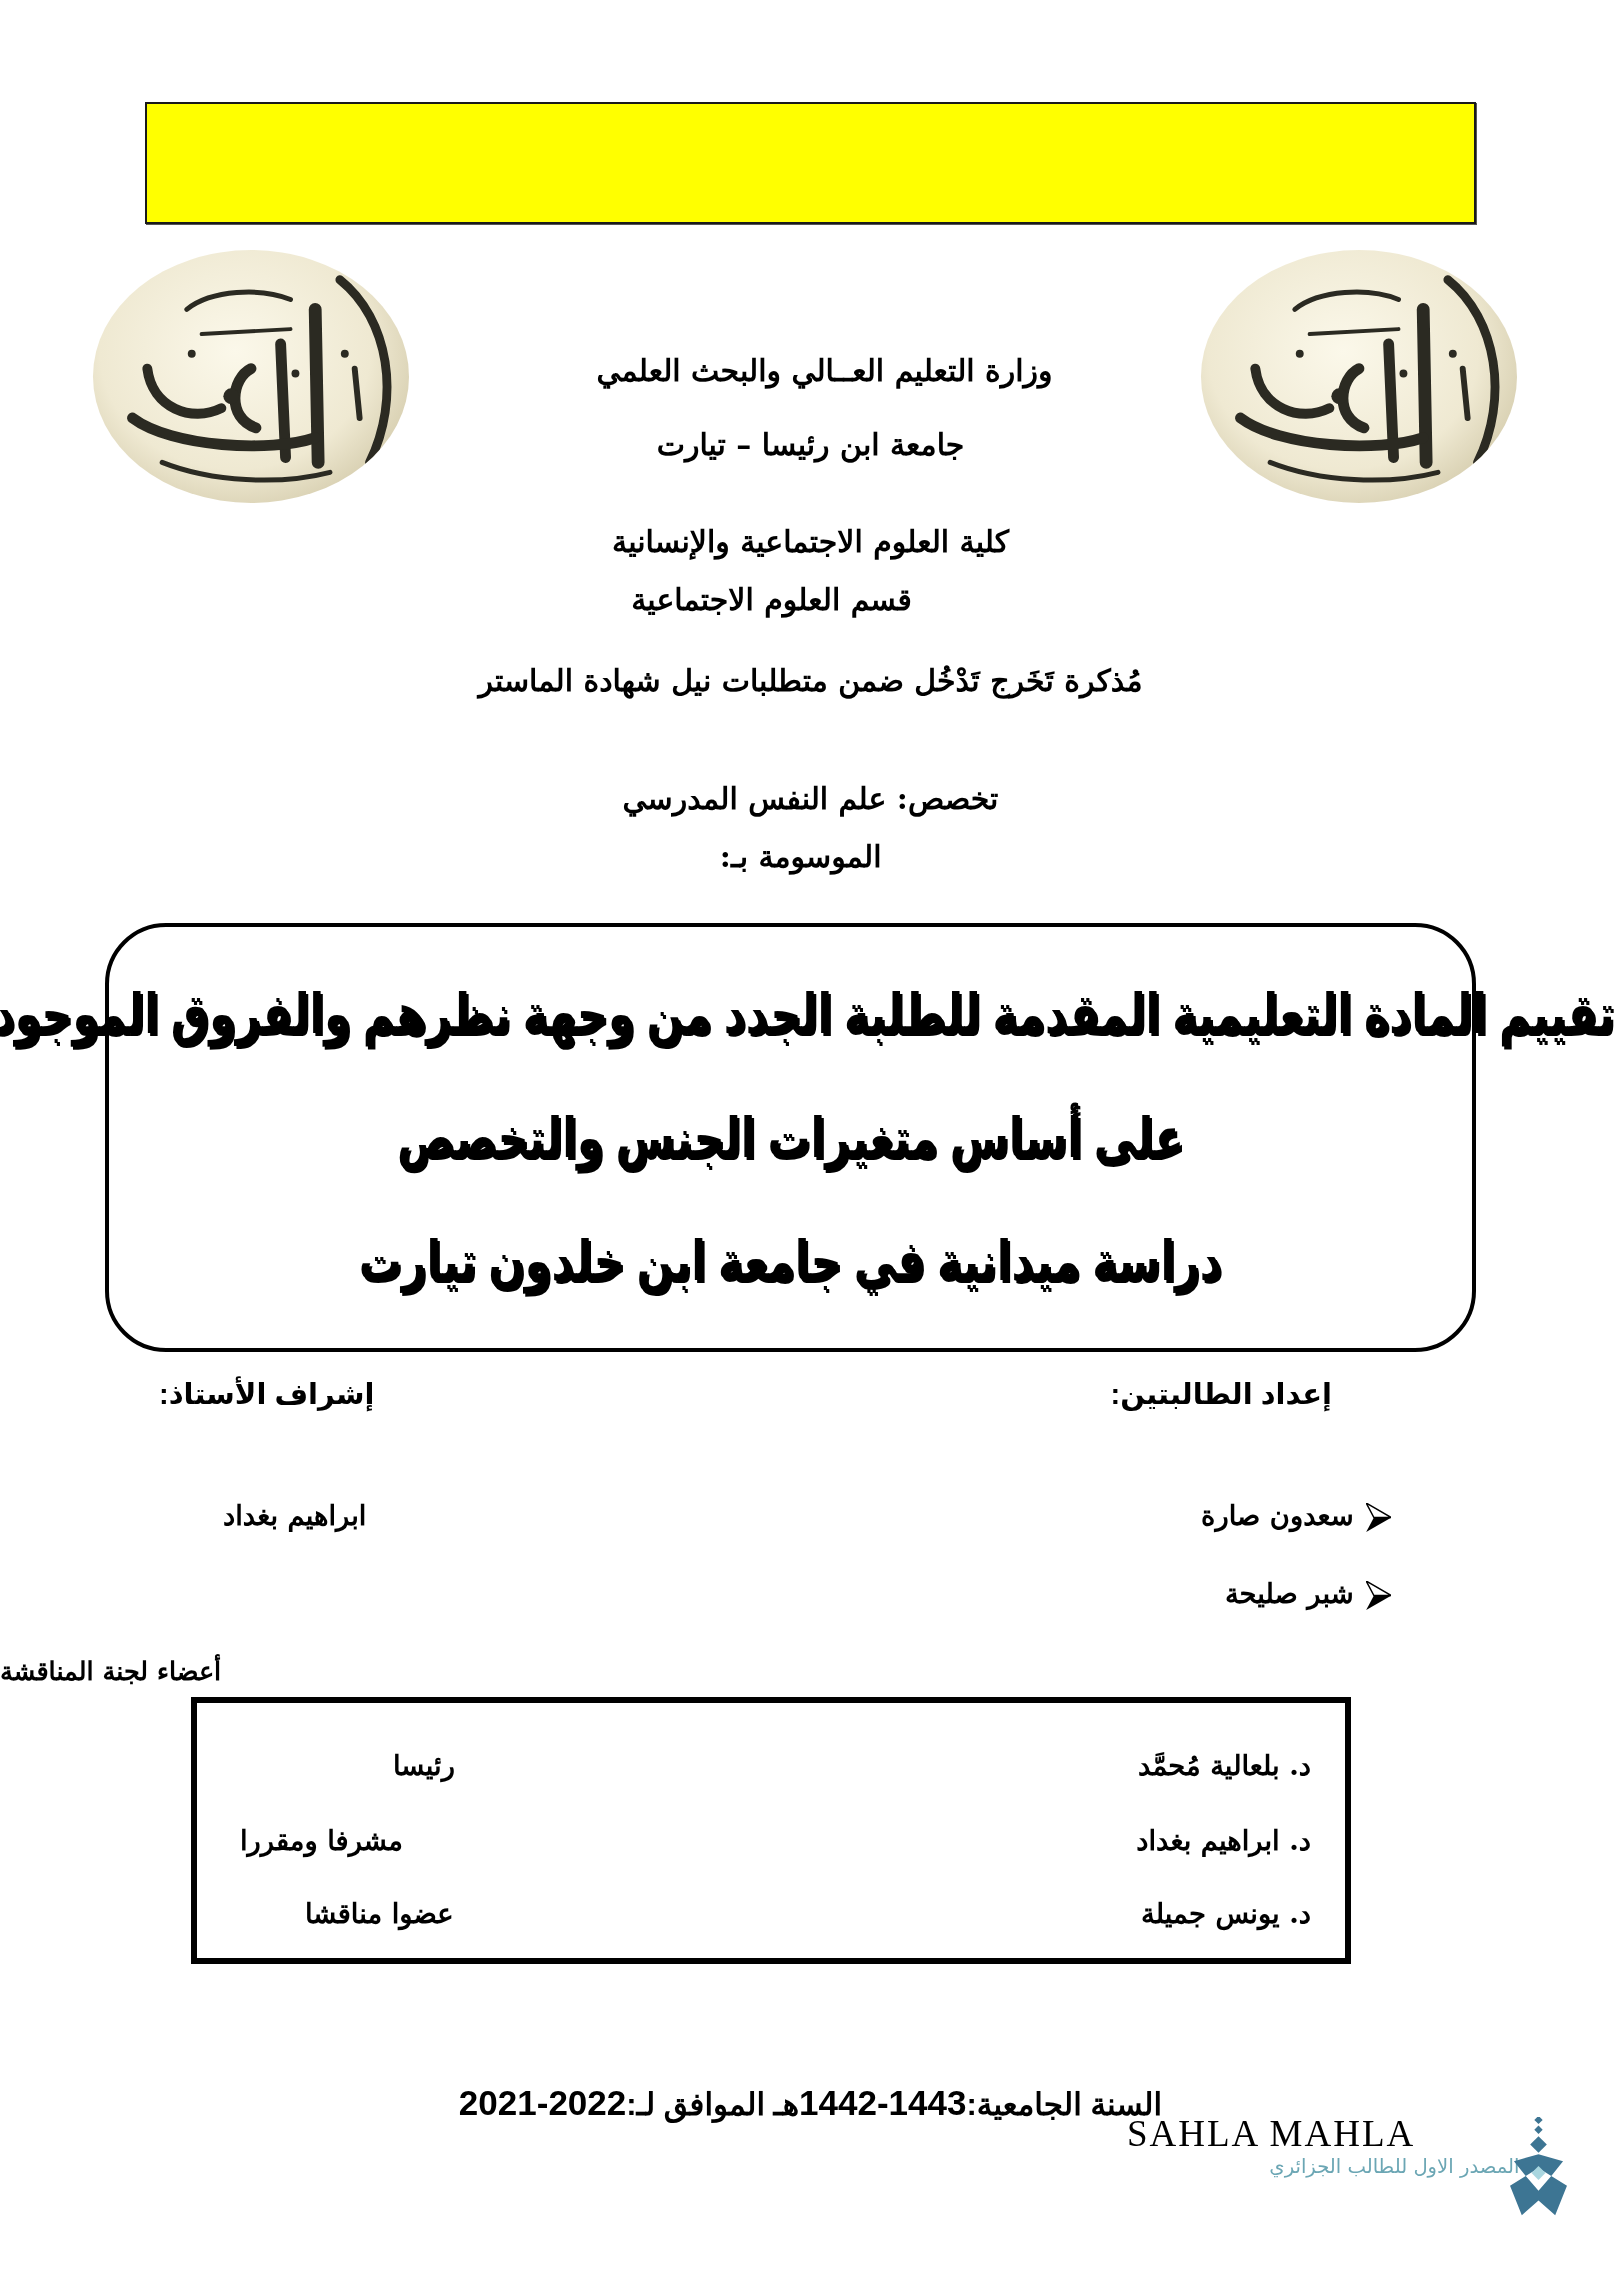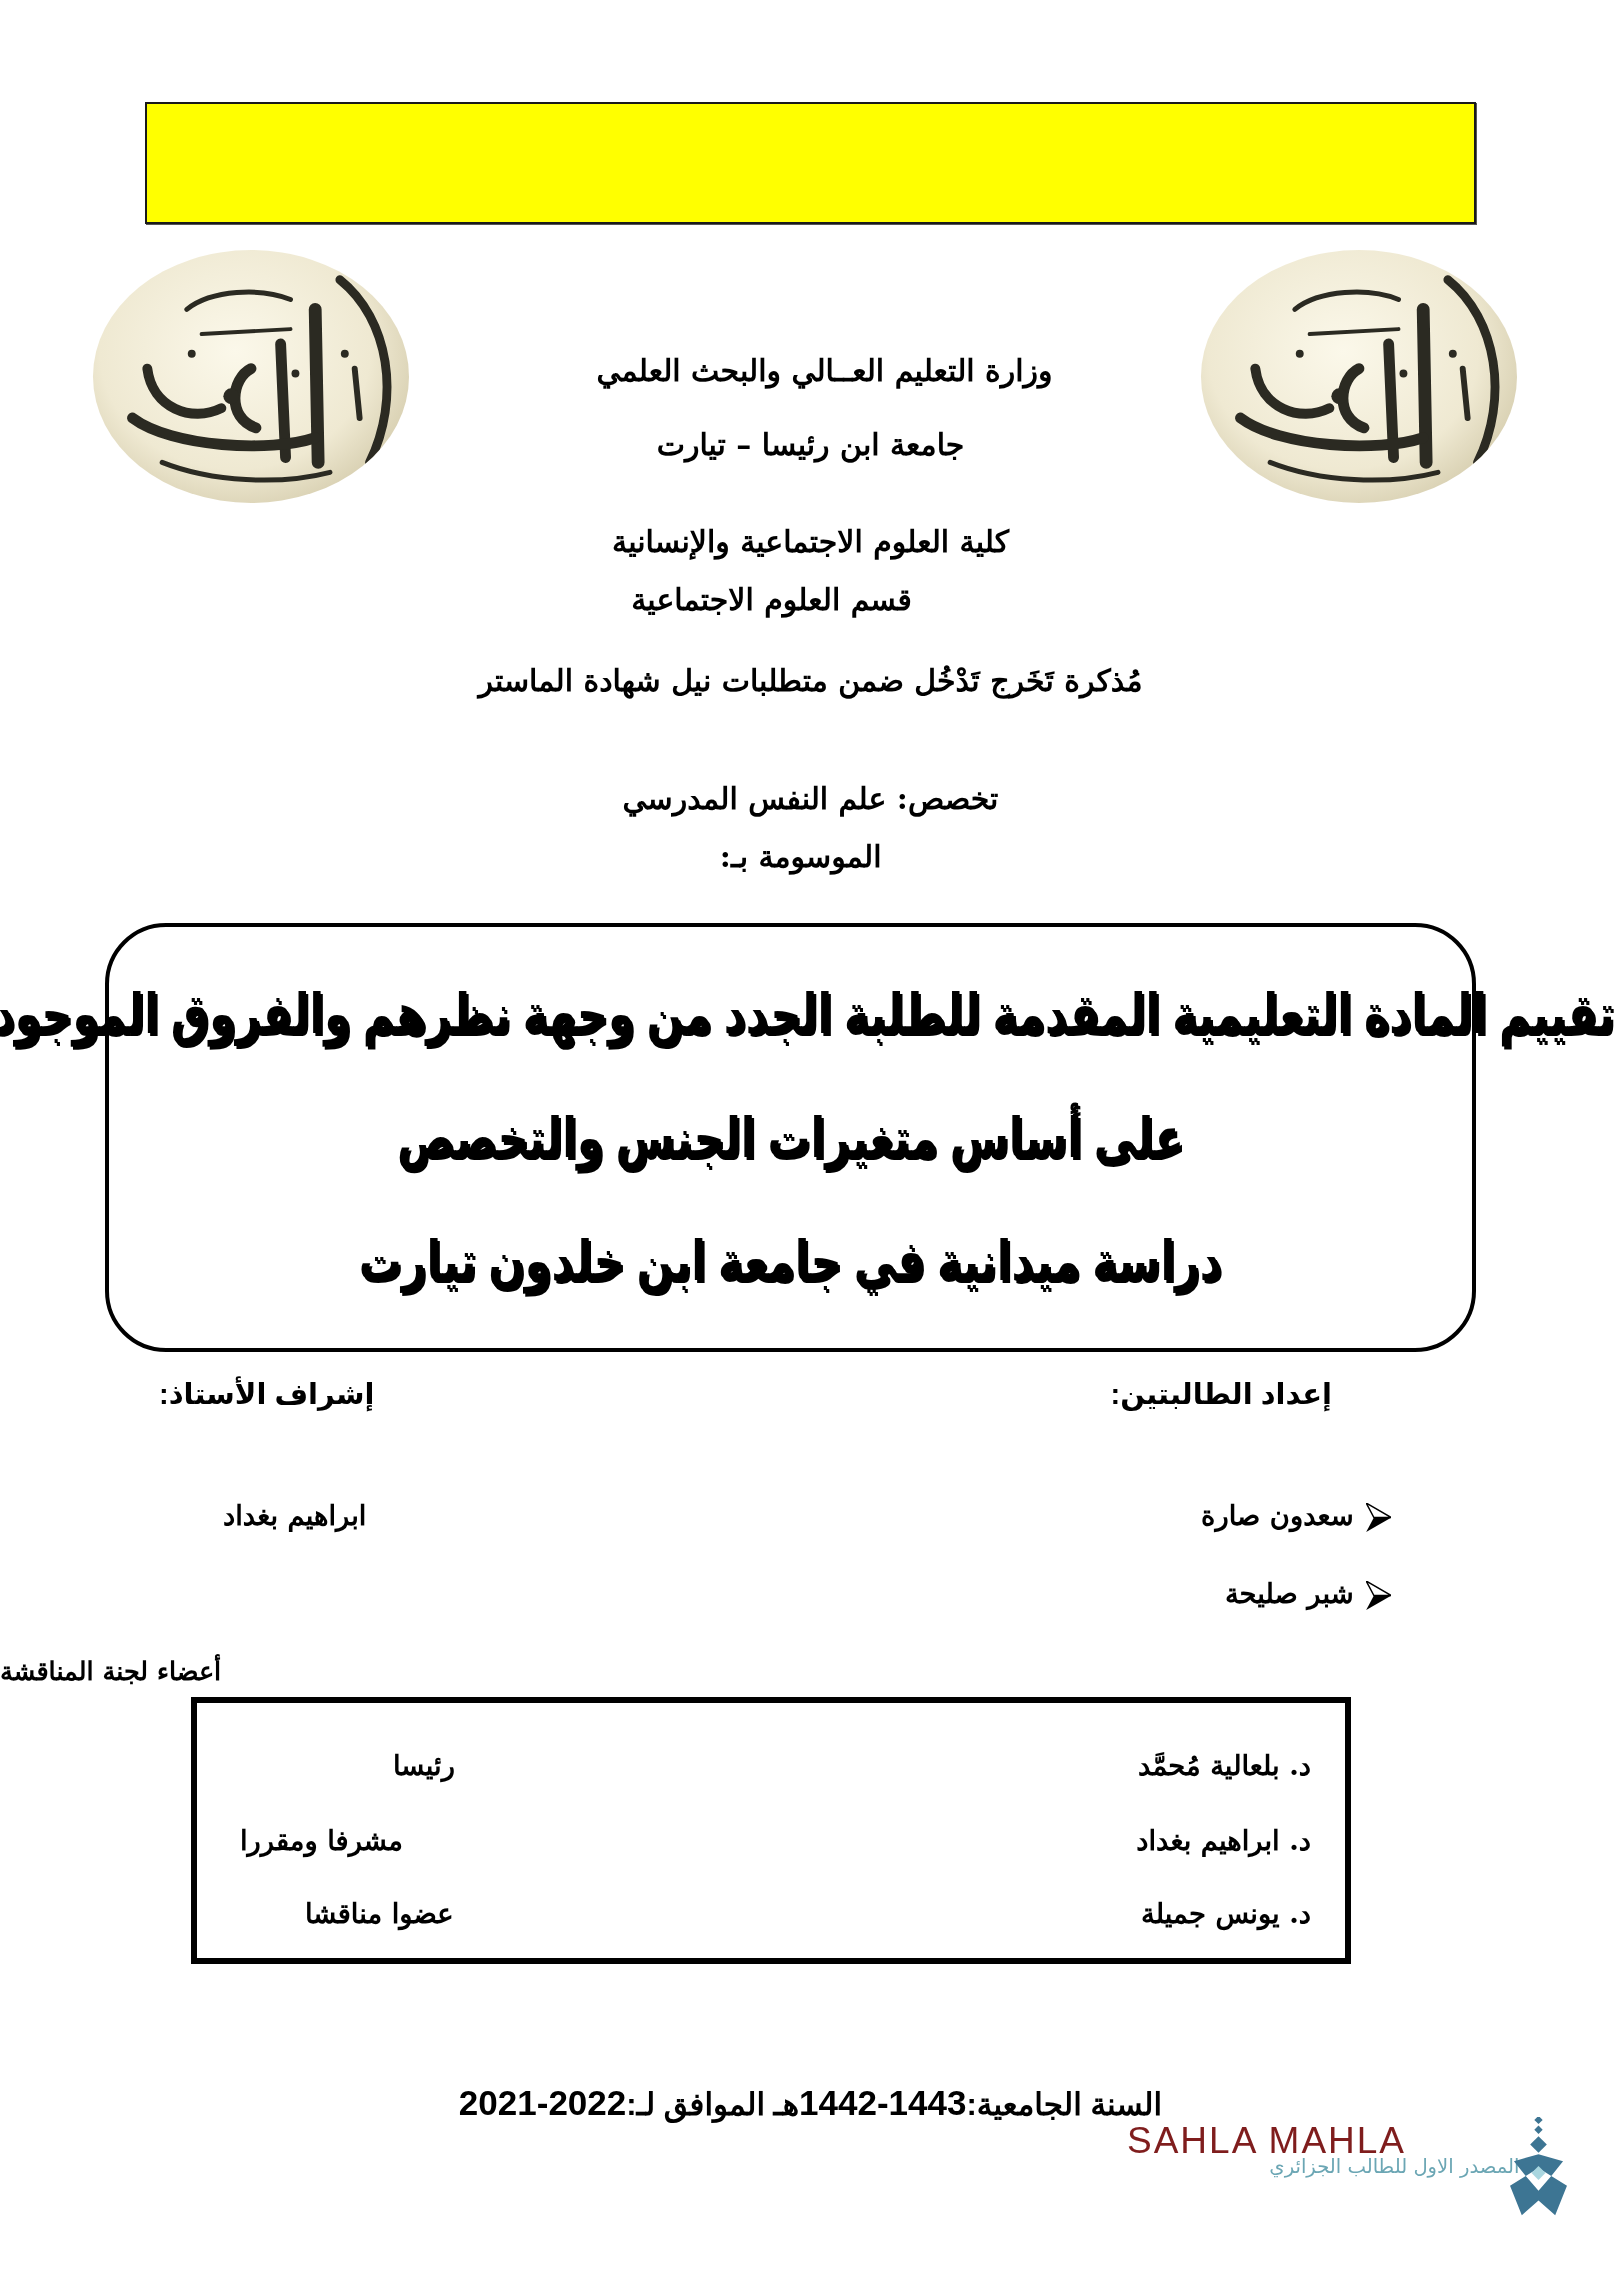--- a/index.html
+++ b/index.html
@@ -72,23 +72,23 @@
   .year {
     left: 0; width: 1621px; top: 2080px; text-align: center;
     font-weight: bold; font-size: 31px; line-height: 45px;
     font-family: Liberation Sans, sans-serif;
   }
   .year .num { font-size: 35px; }
 
   
   .wm { left: 1127px; top: 2112px; width: 412px; height: 74px; }
   .wm-en {
-    position: absolute; left: 0; top: 8px;
-    font-family: Liberation Sans, sans-serif;
-    font-size: 37px; letter-spacing: 2px; color: #7f1d1d; font-weight: normal;
+    position: absolute; left: 0; top: 0;
+    font-family: Liberation Serif, serif;
+    font-size: 37px; letter-spacing: 2px; color: #000000; font-weight: normal;
     direction: ltr; white-space: nowrap;
   }
   .wm-ar {
     position: absolute; right: 19.6px; top: 43px;
     font-family: "DejaVu Sans", sans-serif; font-size: 19.6px; color: #6ba6b4;
     white-space: nowrap;
   }
   .wm-icon { left: 1506px; top: 2117px; width: 65px; height: 108px; }
 </style>
 </head>

